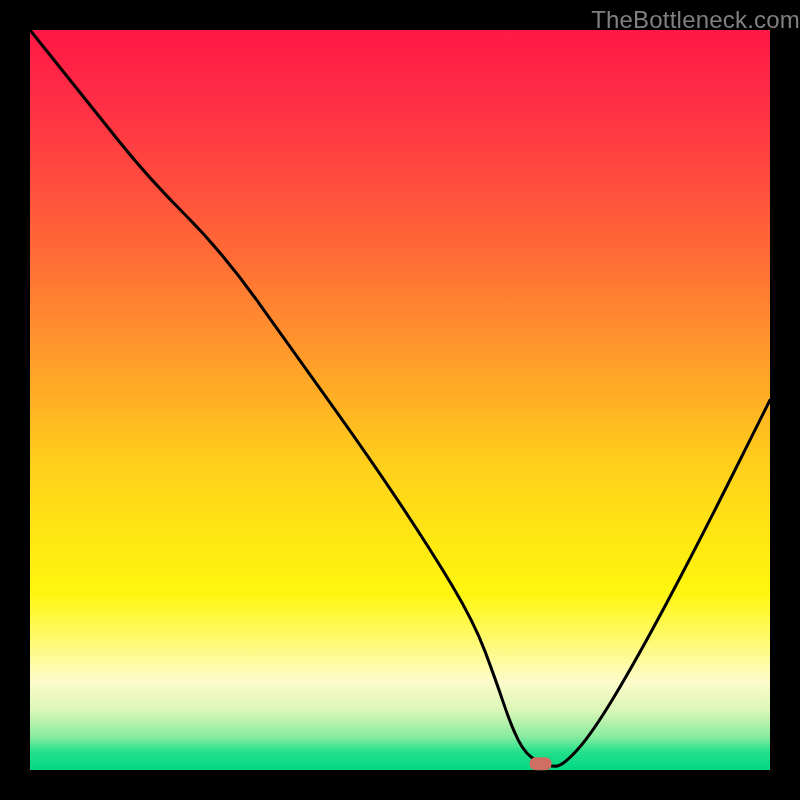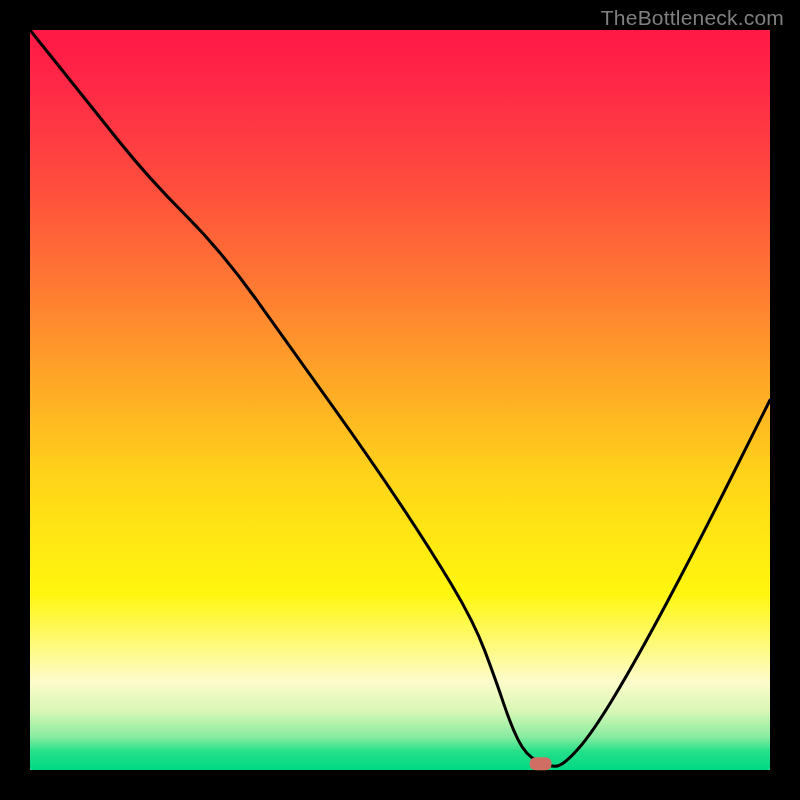--- a/index.html
+++ b/index.html
@@ -47,23 +47,23 @@
     position: absolute;
     left: 0;
     top: 0;
     width: 740px;
     height: 740px;
     overflow: visible;
   }
   .watermark {
     position: absolute;
     top: 6px;
-    right: 16px;
+    right: 0;
     color: #808080;
-    font-size: 21px;
+    font-size: 24px;
     letter-spacing: 0.2px;
     font-weight: 500;
   }
 </style>
 </head>
 <body>
 
 <div class="frame">
   <div class="watermark">TheBottleneck.com</div>
 

